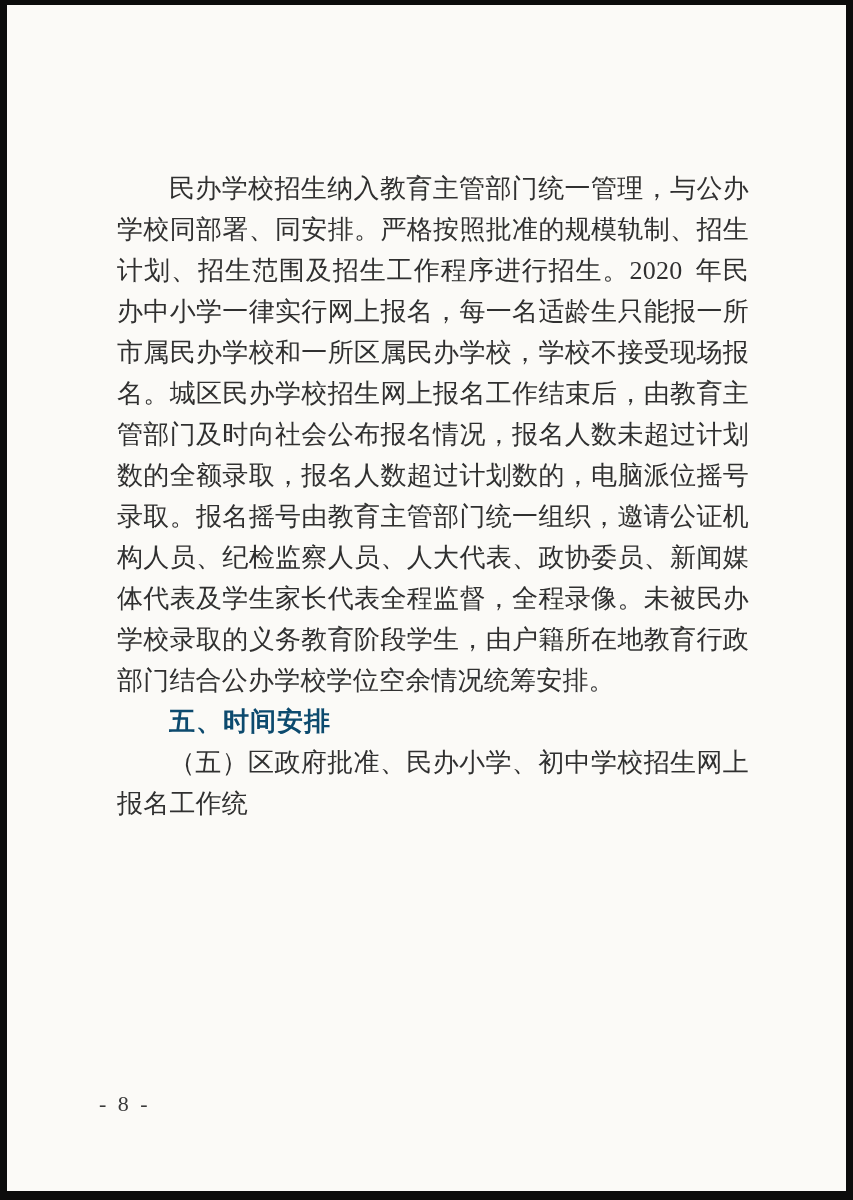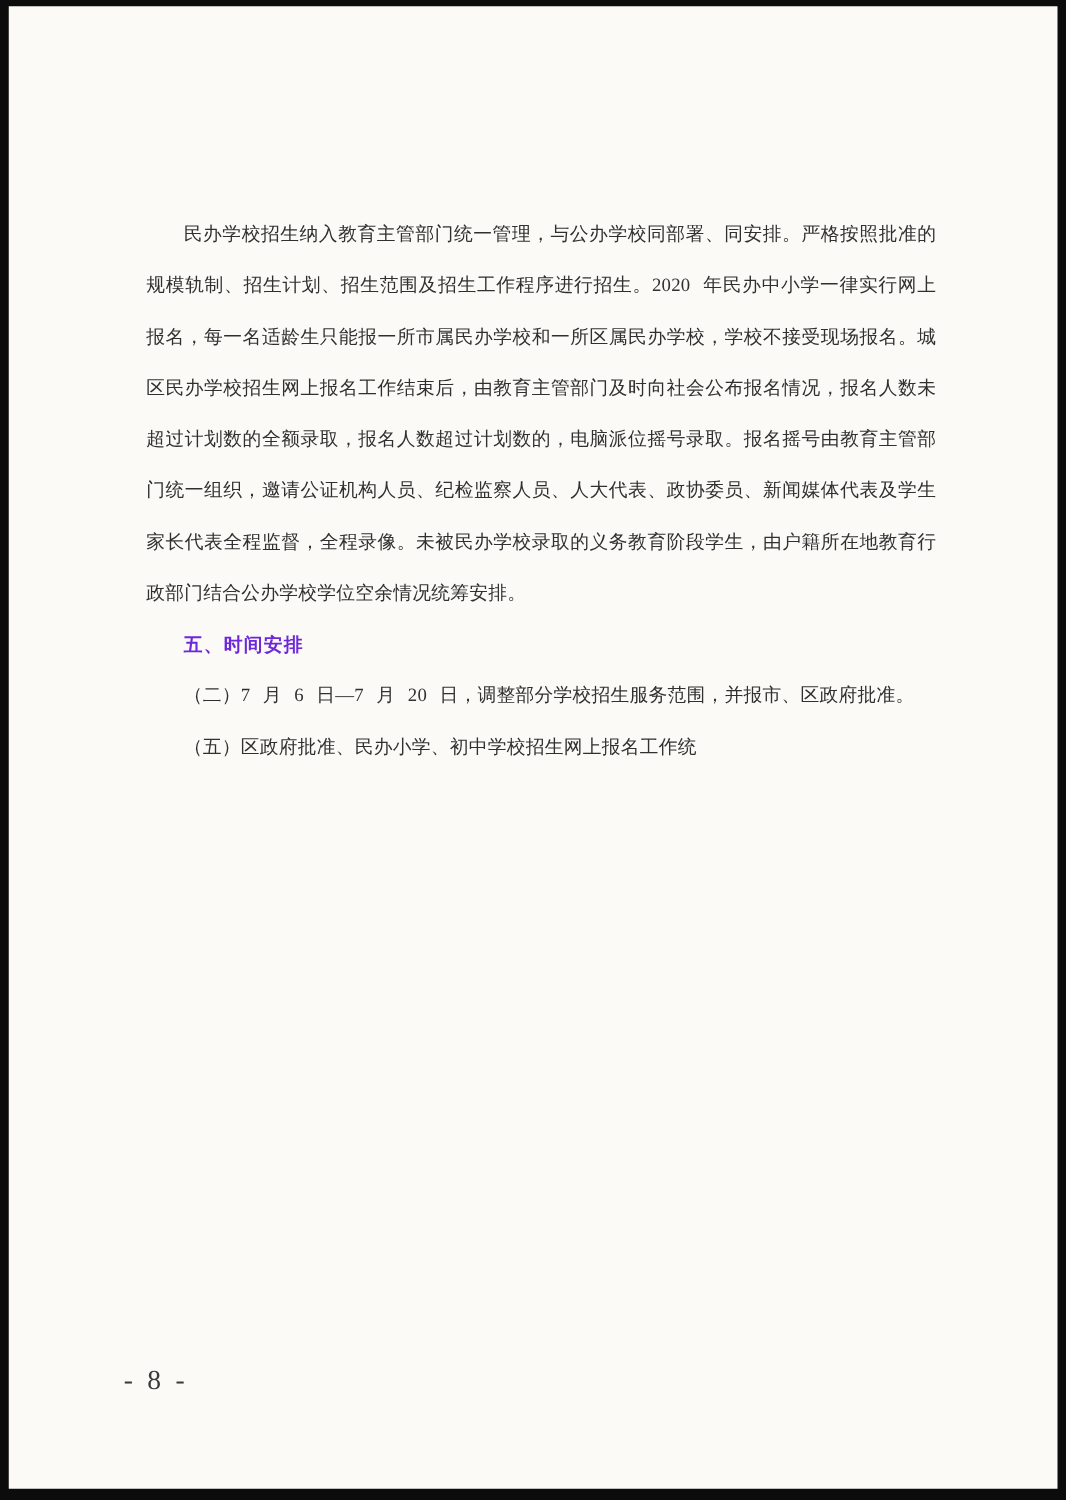--- a/index.html
+++ b/index.html
@@ -20,51 +20,50 @@
     border-color: #0c0c0c;
     border-width: 5px 7px 9px 7px;
     overflow: hidden;
   }
   .text-block {
     position: absolute;
     left: 110px;
     top: 163px;
     width: 632px;
     color: #303030;
-    font-size: 15px;
+    font-size: 26px;
     line-height: 41px;
     text-align: justify;
     word-spacing: 6px;
     letter-spacing: 0.2px;
   }
   .text-block p {
     margin: 0;
     padding: 0;
     text-indent: 2em;
   }
   .section-heading {
     font-family: "Liberation Sans", sans-serif;
     font-weight: 700;
-    color: #6d28d9;
+    color: #0c4a6e;
     letter-spacing: 1px;
   }
   .page-number {
     position: absolute;
     left: 92px;
     top: 1086px;
     color: #3a3a3a;
     font-size: 22px;
     letter-spacing: 3px;
     white-space: pre;
   }
 </style>
 </head>
 <body>
 
 <div class="page">
   <div class="text-block">
     <p>民办学校招生纳入教育主管部门统一管理，与公办学校同部署、同安排。严格按照批准的规模轨制、招生计划、招生范围及招生工作程序进行招生。2020 年民办中小学一律实行网上报名，每一名适龄生只能报一所市属民办学校和一所区属民办学校，学校不接受现场报名。城区民办学校招生网上报名工作结束后，由教育主管部门及时向社会公布报名情况，报名人数未超过计划数的全额录取，报名人数超过计划数的，电脑派位摇号录取。报名摇号由教育主管部门统一组织，邀请公证机构人员、纪检监察人员、人大代表、政协委员、新闻媒体代表及学生家长代表全程监督，全程录像。未被民办学校录取的义务教育阶段学生，由户籍所在地教育行政部门结合公办学校学位空余情况统筹安排。</p>
     <p class="section-heading">五、时间安排</p>
-    <p>（二）7 月 6 日—7 月 20 日，调整部分学校招生服务范围，并报市、区政府批准。</p>
     <p>（五）区政府批准、民办小学、初中学校招生网上报名工作统</p>
   </div>
   <div class="page-number">- 8 -</div>
 </div>
 
 </body></html>

